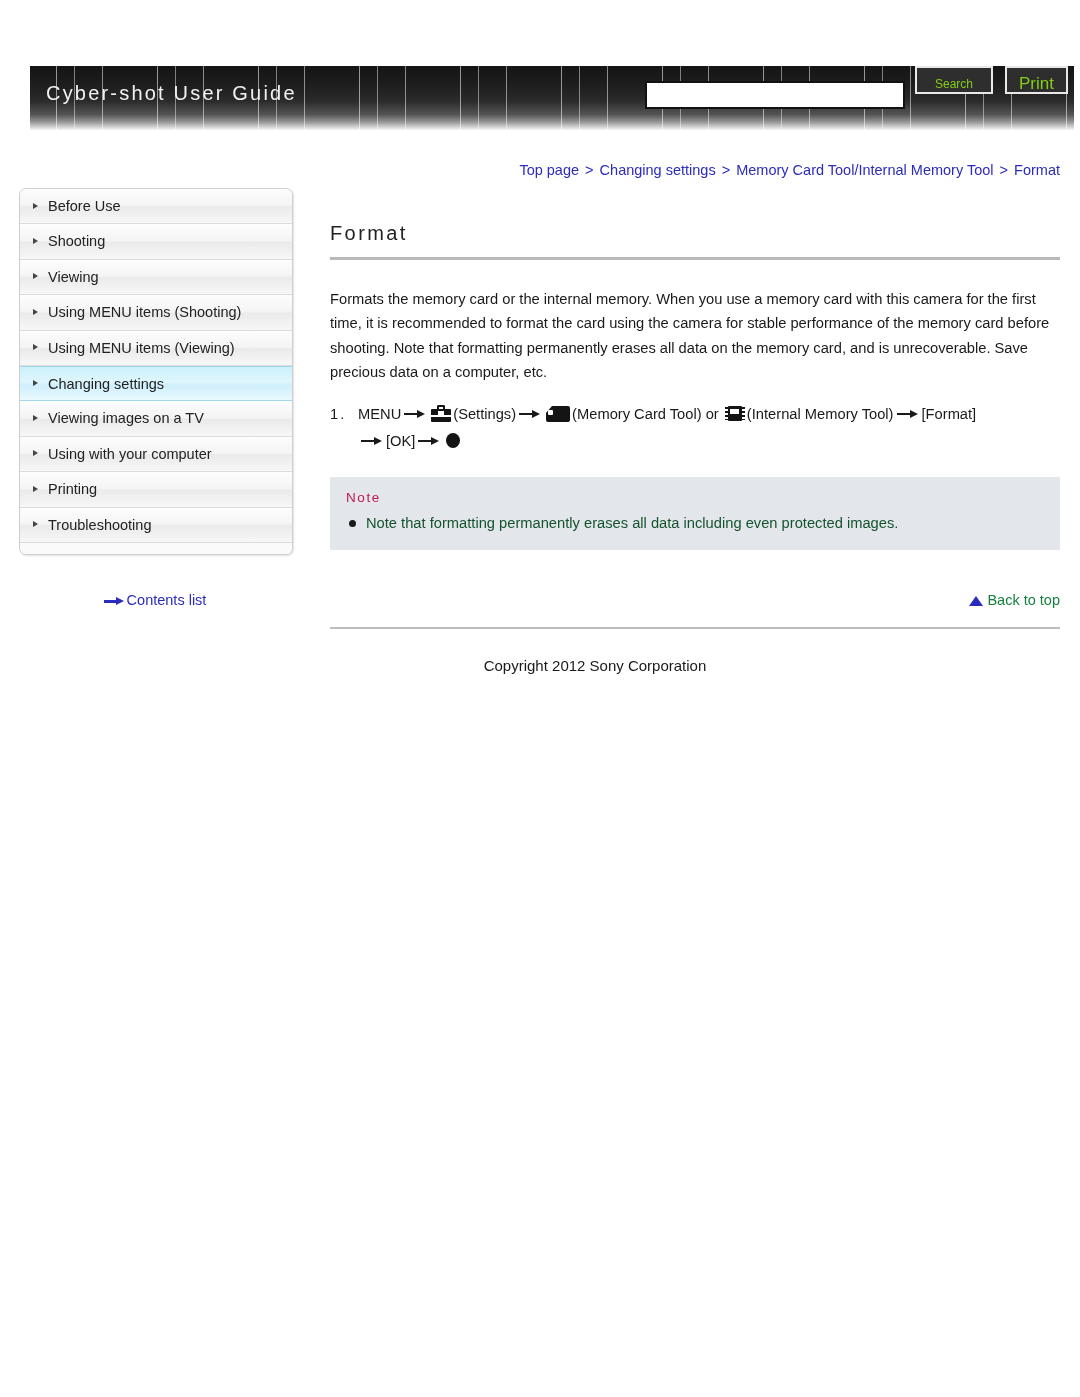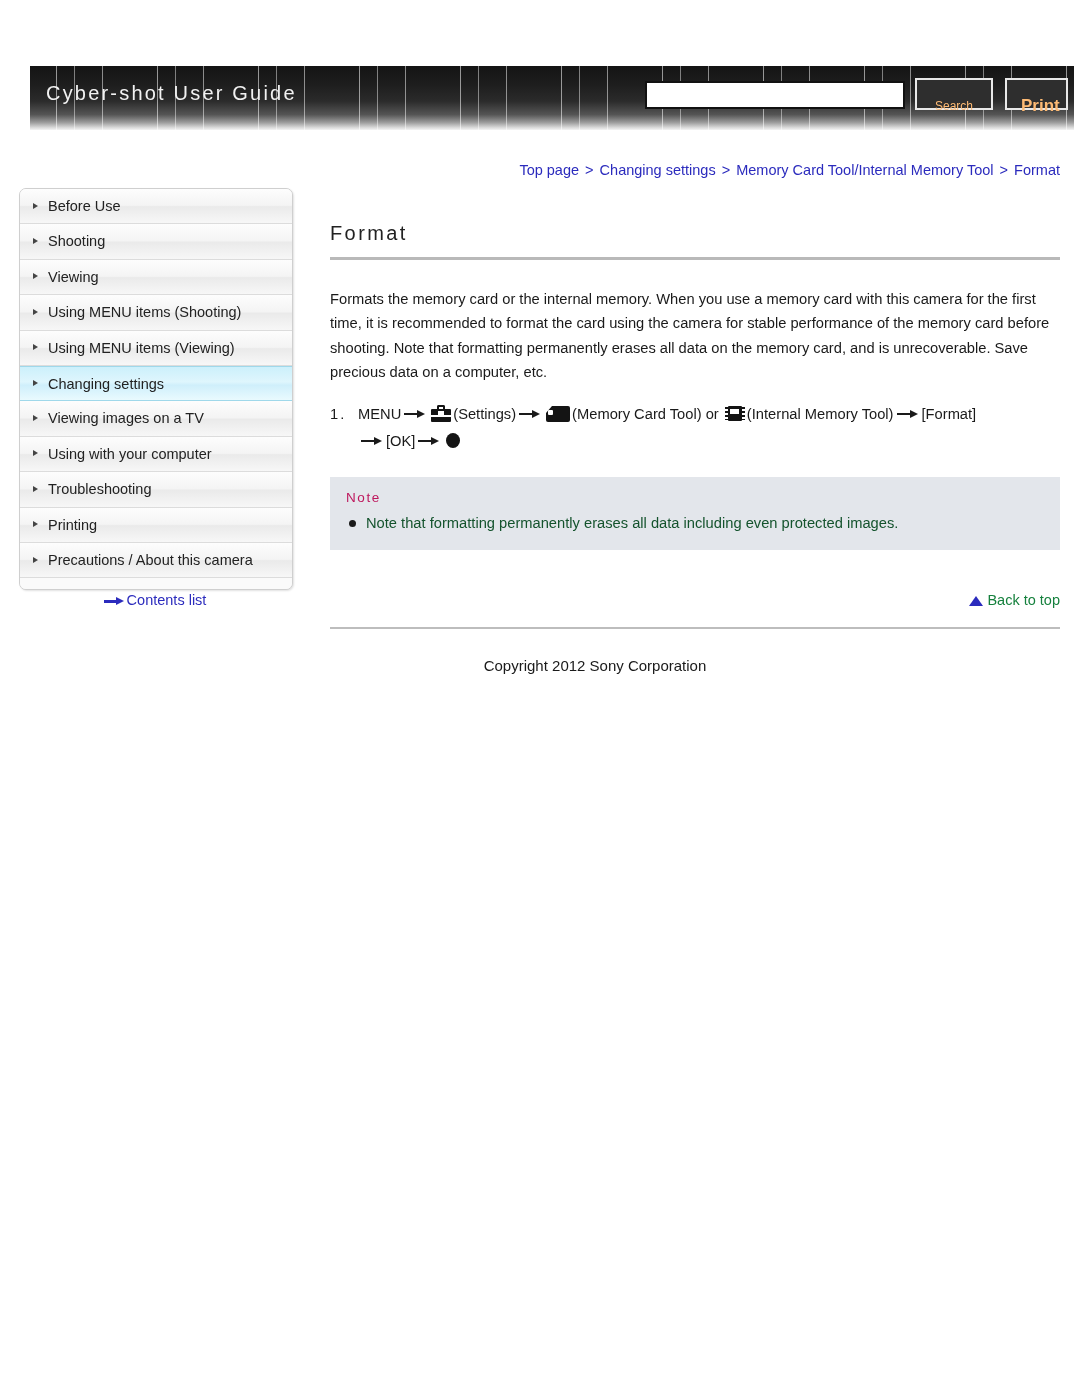--- a/index.html
+++ b/index.html
@@ -82,41 +82,40 @@
     border: 2px solid #111111;
     box-sizing: border-box;
     padding: 0 4px;
     font-family: "Liberation Sans", sans-serif;
     font-size: 13px;
     color: #111;
     outline: none;
   }
   .hdr-btn {
     position: absolute;
-    top: 12px;
+    top: 0;
     height: 28px;
     background: #2e2e2e;
     border: 2px solid #e8e8e8;
     box-sizing: border-box;
-    color: #fdba74;
+    color: #84cc16;
     font-family: "Liberation Sans", sans-serif;
     cursor: pointer;
-    padding: 14px;
+    padding: 4px;
     line-height: 24px;
   }
   .btn-search {
     left: 885px;
     width: 78px;
     font-size: 12px;
   }
   .btn-print {
     left: 975px;
     width: 63px;
     font-size: 17px;
-    font-weight: bold;
   }
 
   
   .breadcrumb {
     position: absolute;
     right: 20px;
     top: 162px;
     font-size: 14.5px;
     color: #2b2bbd;
     white-space: nowrap;
@@ -502,29 +501,25 @@
   <div class="nav-item">
     <span class="tri"></span>
     <span>Viewing images on a TV</span>
   </div>
   <div class="nav-item">
     <span class="tri"></span>
     <span>Using with your computer</span>
   </div>
   <div class="nav-item">
     <span class="tri"></span>
+    <span>Printing</span>
+  </div>
+  <div class="nav-item">
+    <span class="tri"></span>
     <span>Troubleshooting</span>
-  </div>
-  <div class="nav-item">
-    <span class="tri"></span>
-    <span>Printing</span>
-  </div>
-  <div class="nav-item">
-    <span class="tri"></span>
-    <span>Precautions / About this camera</span>
   </div>
   <div class="nav-pad"></div>
 </nav>
 
 <div class="contents-list">
   <span class="arrow-ico"></span><span>Contents list</span>
 </div>
 
 <main class="content">
 

